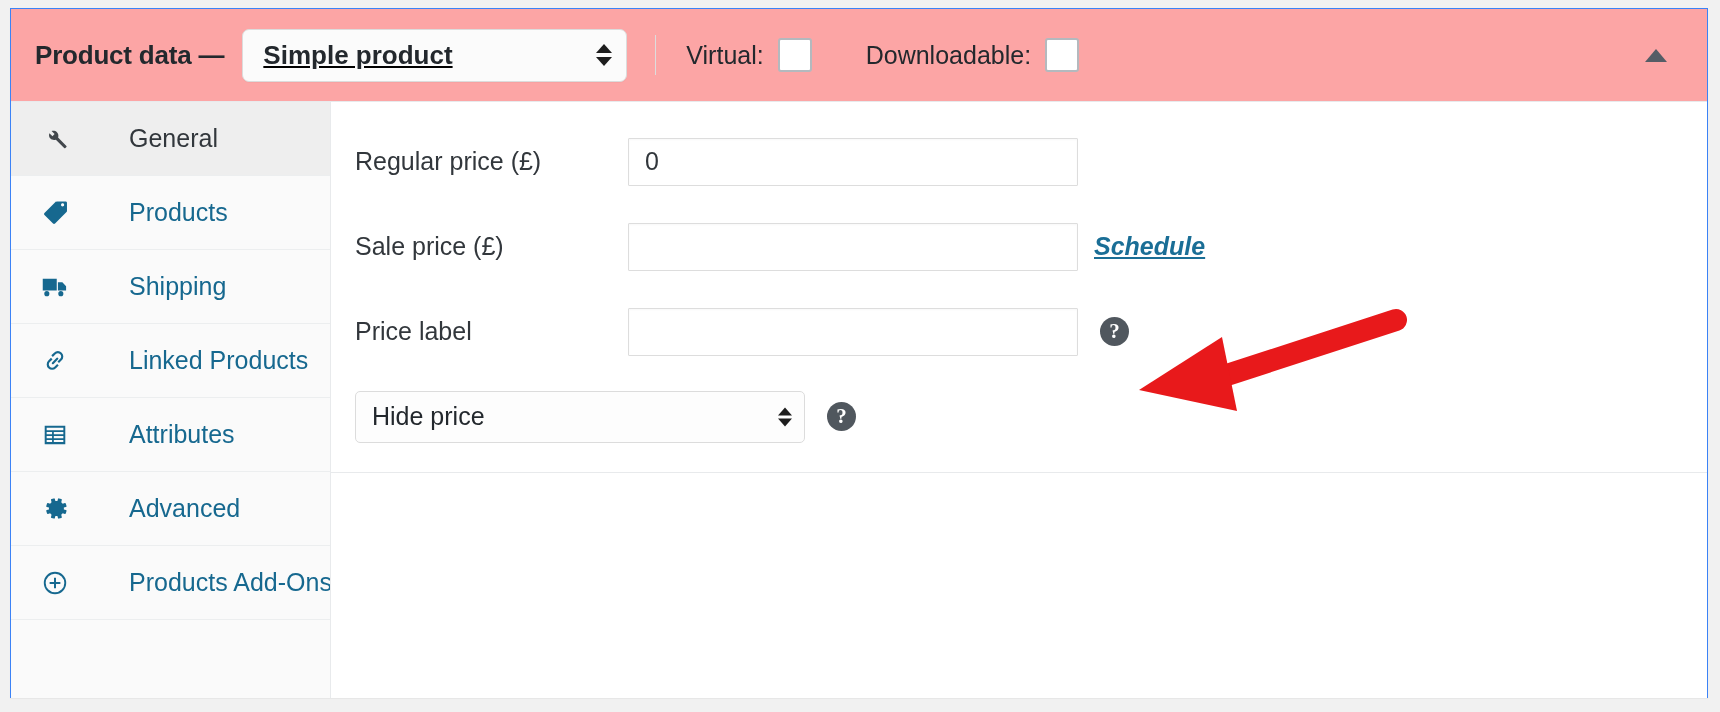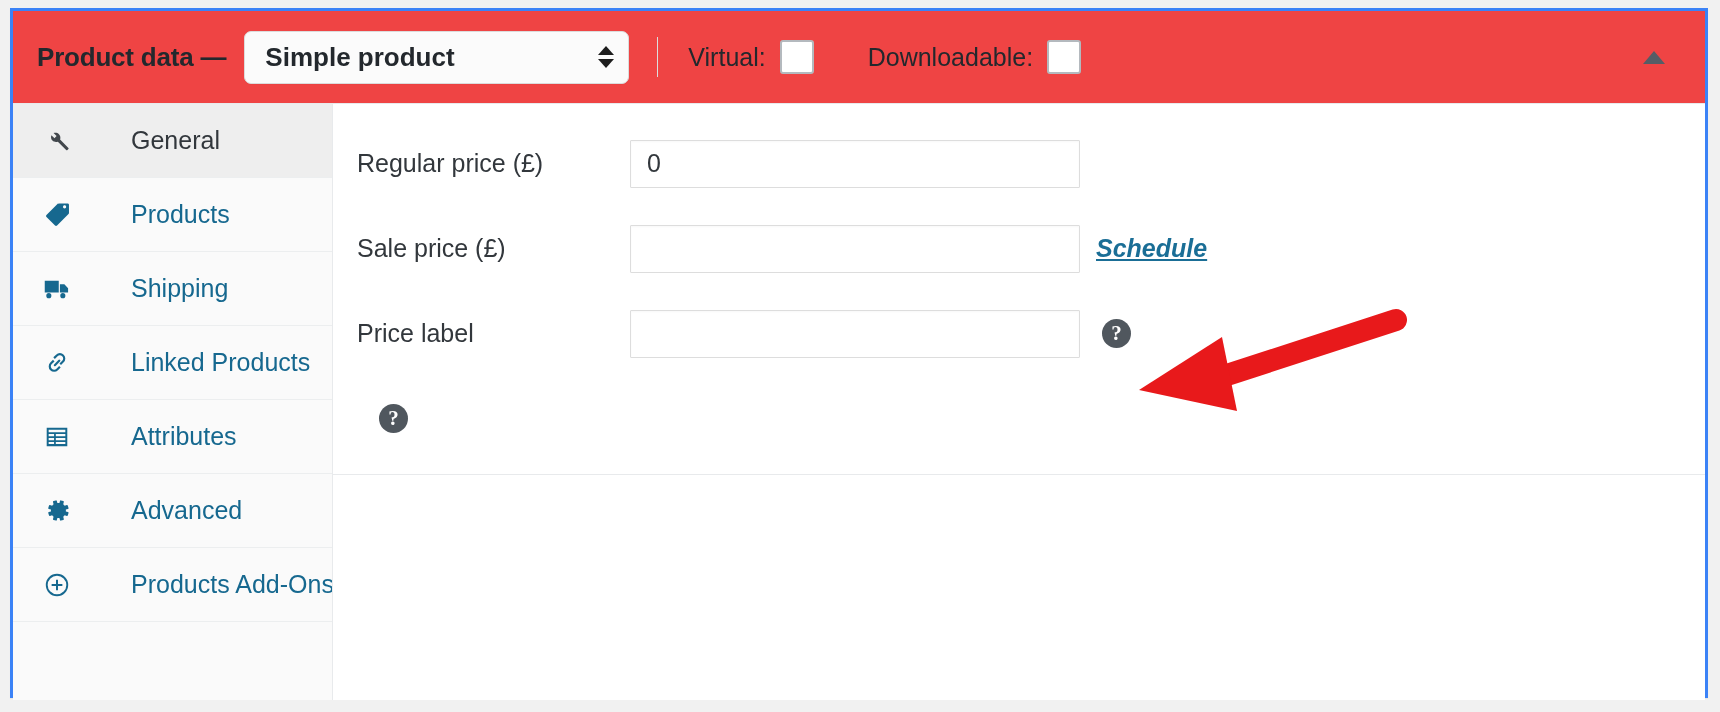--- a/index.html
+++ b/index.html
@@ -14,22 +14,22 @@
     -webkit-font-smoothing: antialiased;
     overflow: hidden;
   }
 
   .metabox {
     position: absolute;
     left: 10px;
     top: 8px;
     width: 1698px;
     height: 690px;
-    background: #ef4444;
-    border: 3px solid #3b82f6;
+    background: #fca5a5;
+    border: 1px solid #3b82f6;
     box-sizing: border-box;
     box-shadow: 0 1px 1px rgba(0,0,0,.04);
   }
 
   
   .panel-header {
     position: relative;
     height: 93px;
     border-bottom: 1px solid #e8eaec;
     display: flex;
@@ -50,20 +50,21 @@
     width: 385px;
     height: 53px;
     background: #fbfbfb;
     border: 1px solid #dcdcdc;
     border-radius: 7px;
     display: flex;
     align-items: center;
     box-sizing: border-box;
     padding-left: 20px;
     box-shadow: 0 1px 0 rgba(0,0,0,.02);
+    text-decoration: underline;
   }
   .type-select .sel-text {
     font-size: 26px;
     font-weight: 700;
     color: #23282d;
   }
   .spinner-arrows {
     position: absolute;
     right: 14px;
     top: 50%;
@@ -408,20 +409,27 @@
           <span class="schedule-link">Schedule</span>
         </div>
 
         <div class="field-row">
           <span class="field-label">Price label</span>
           <span class="text-input" placeholder=""></span>
           <span class="help-tip">?</span>
         </div>
 
         <div class="field-row">
+          <span class="select-input">
+            <span>Hide price</span>
+            <span class="spinner-arrows">
+              <i class="up"></i>
+                <i class="down"></i>
+            </span>
+          </span>
           <span class="help-tip">?</span>
         </div>
 
       </div>
       <div class="fields-divider"></div>
     </div>
 
   </div>
 </div>
 

